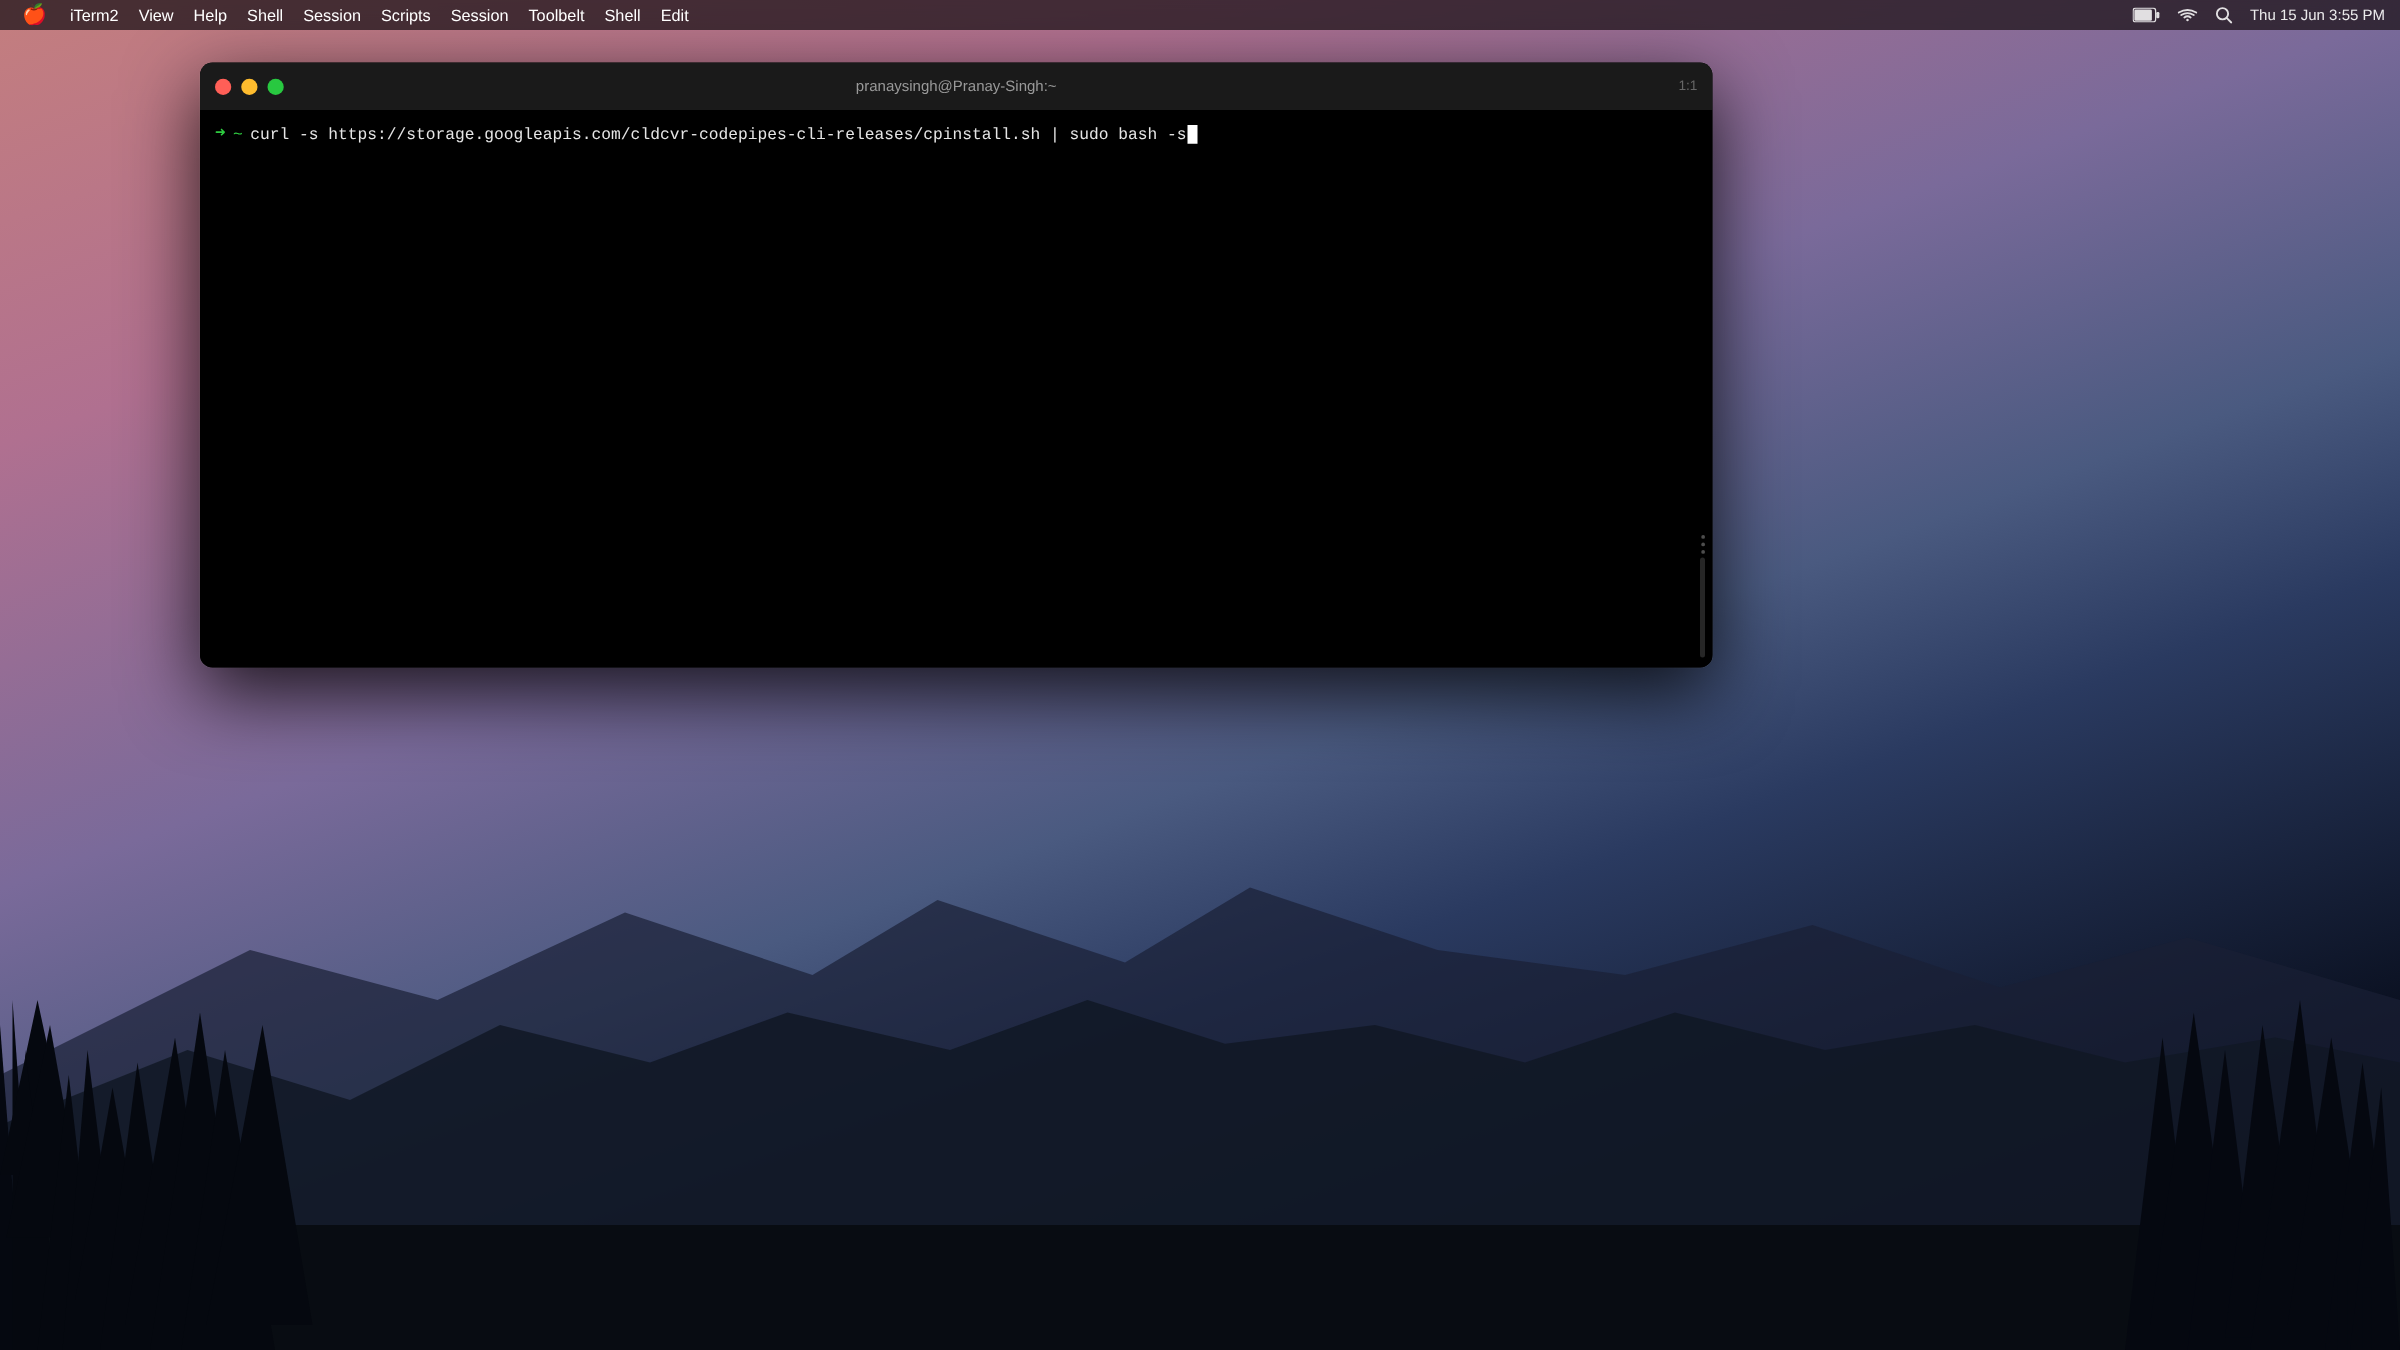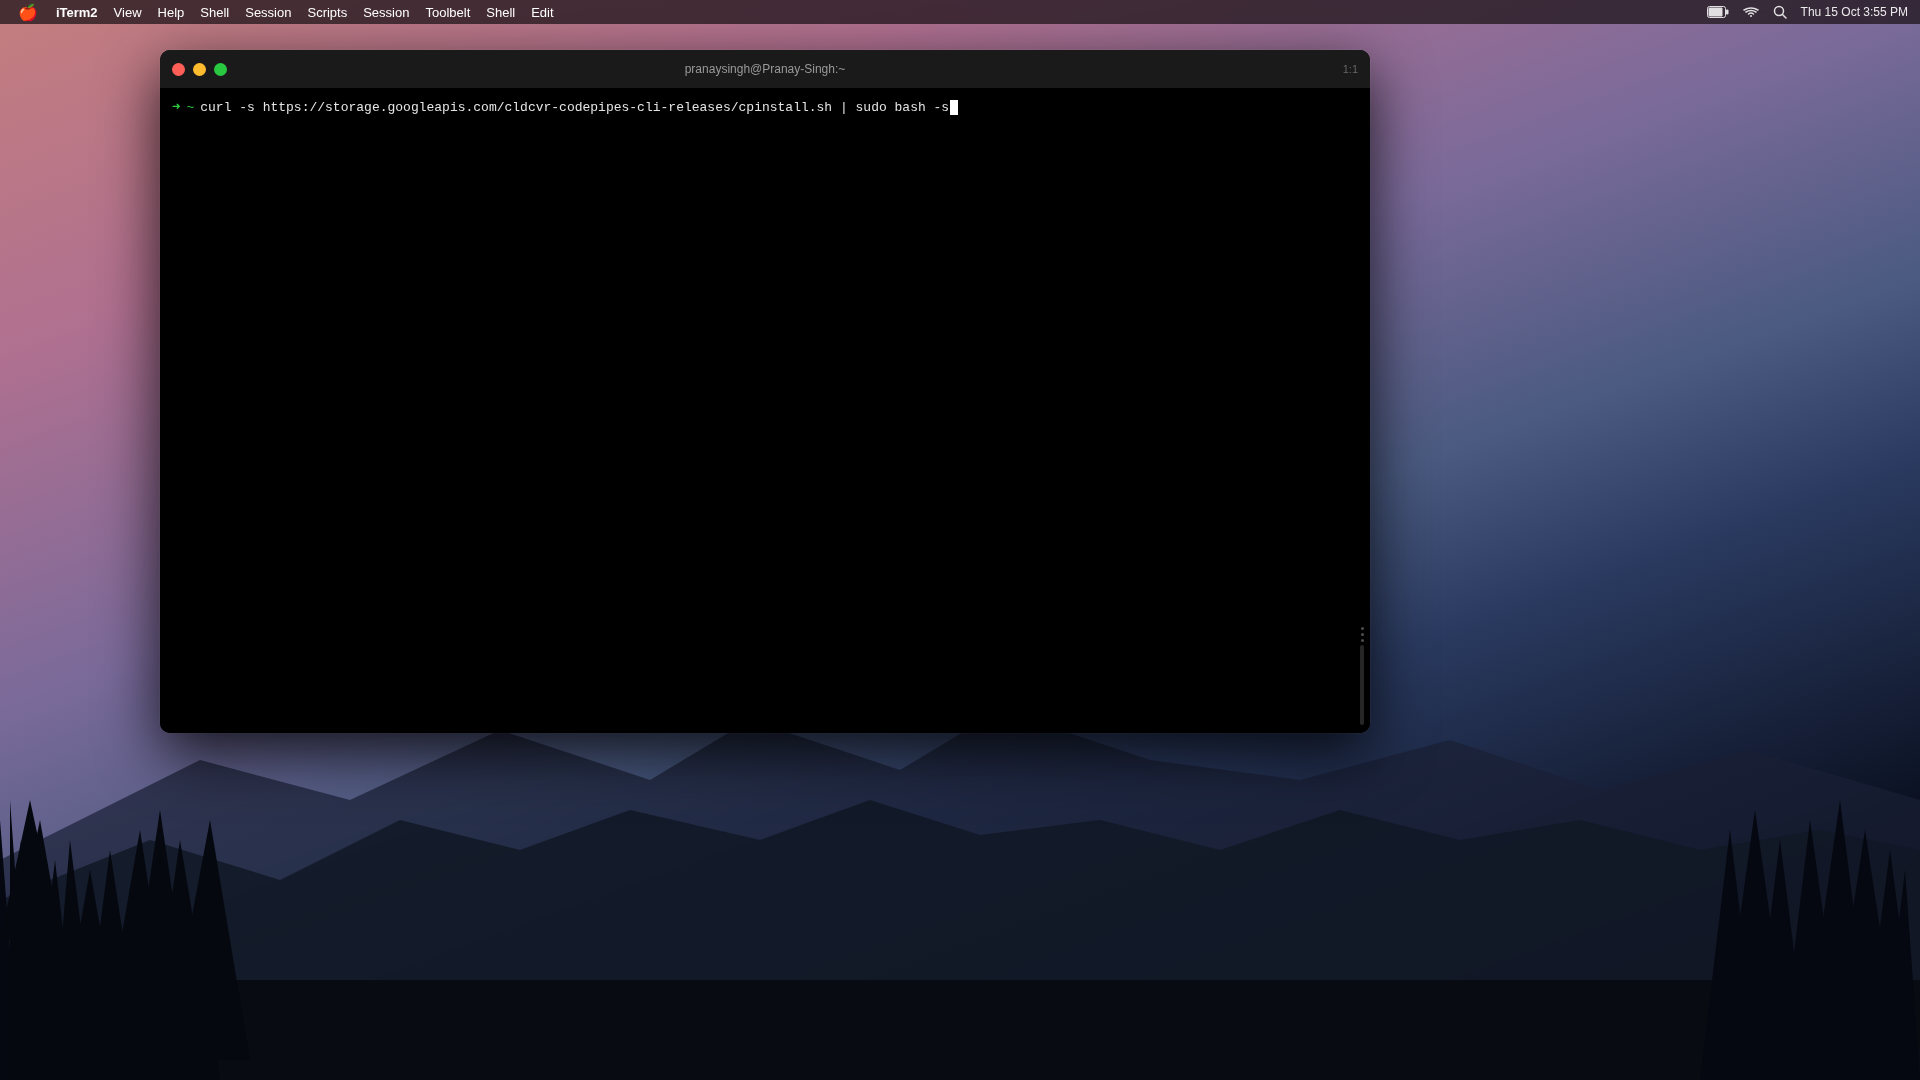--- a/index.html
+++ b/index.html
@@ -65,21 +65,21 @@
       white-space: nowrap;
       font-size: 13px;
     }
 
     .menu-apple {
       font-size: 16px;
       padding: 0 10px;
     }
 
     .menu-app-name {
-      font-weight: 700;
+      font-weight: 400;
     }
 
     .menubar-right {
       margin-left: auto;
       display: flex;
       align-items: center;
       gap: 6px;
       font-size: 12px;
     }
 
@@ -89,21 +89,21 @@
       align-items: center;
       height: 24px;
     }
 
     
     .terminal-window {
       position: absolute;
       top: 50px;
       left: 160px;
       width: 1210px;
-      height: 683px;
+      height: 484px;
       background: #000;
       border-radius: 10px;
       box-shadow: 0 20px 60px rgba(0,0,0,0.8), 0 0 0 0.5px rgba(255,255,255,0.1);
       z-index: 50;
       overflow: hidden;
       display: flex;
       flex-direction: column;
     }
 
     .terminal-titlebar {
@@ -339,21 +339,21 @@
         <path d="M1,4 Q8,0 15,4" fill="none" stroke="white" stroke-width="1.5" stroke-linecap="round"></path>
       </svg>
     </div>
     <div class="menubar-right-item">
       <svg width="14" height="14" viewBox="0 0 14 14" fill="none" opacity="0.85">
         <circle cx="6" cy="6" r="4.5" stroke="white" stroke-width="1.5"></circle>
         <line x1="9.5" y1="9.5" x2="13" y2="13" stroke="white" stroke-width="1.5" stroke-linecap="round"></line>
       </svg>
     </div>
     <div class="menubar-right-item">
-      <span style="color:#fff;opacity:0.9;font-size:12px;">Thu 15 Oct  3:55 PM</span>
+      <span style="color:#fff;opacity:0.9;font-size:12px;">Thu 15 Jun  3:55 PM</span>
     </div>
   </div>
 </div>
 
 <div class="terminal-window">
 
   <div class="terminal-titlebar">
     <div class="window-controls">
       <button class="wc-btn wc-close"></button>
       <button class="wc-btn wc-minimize"></button>

